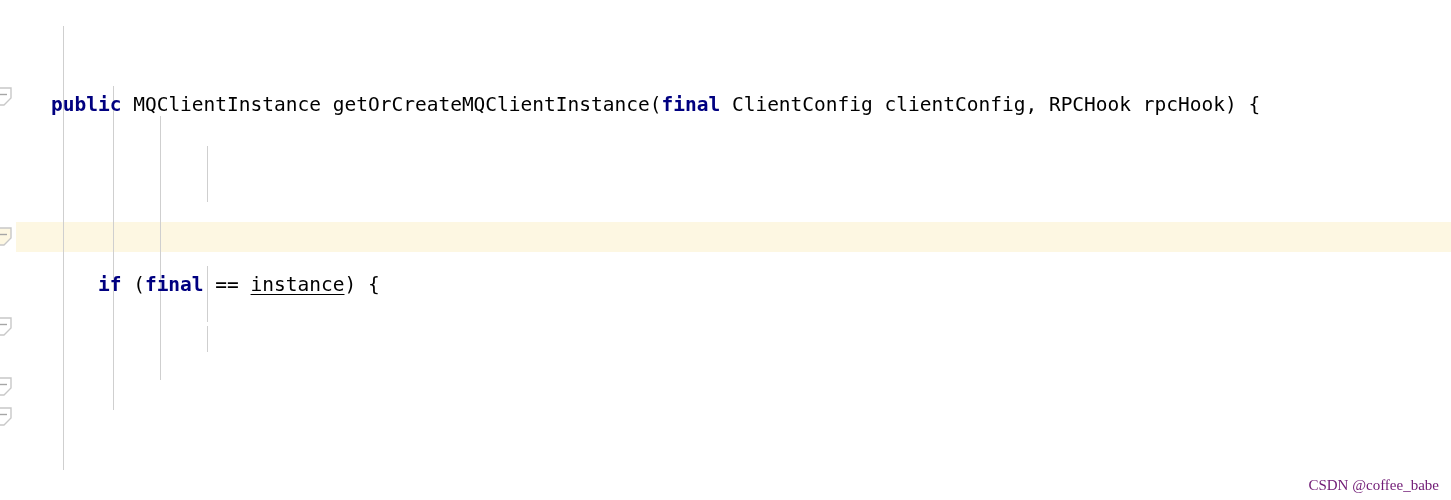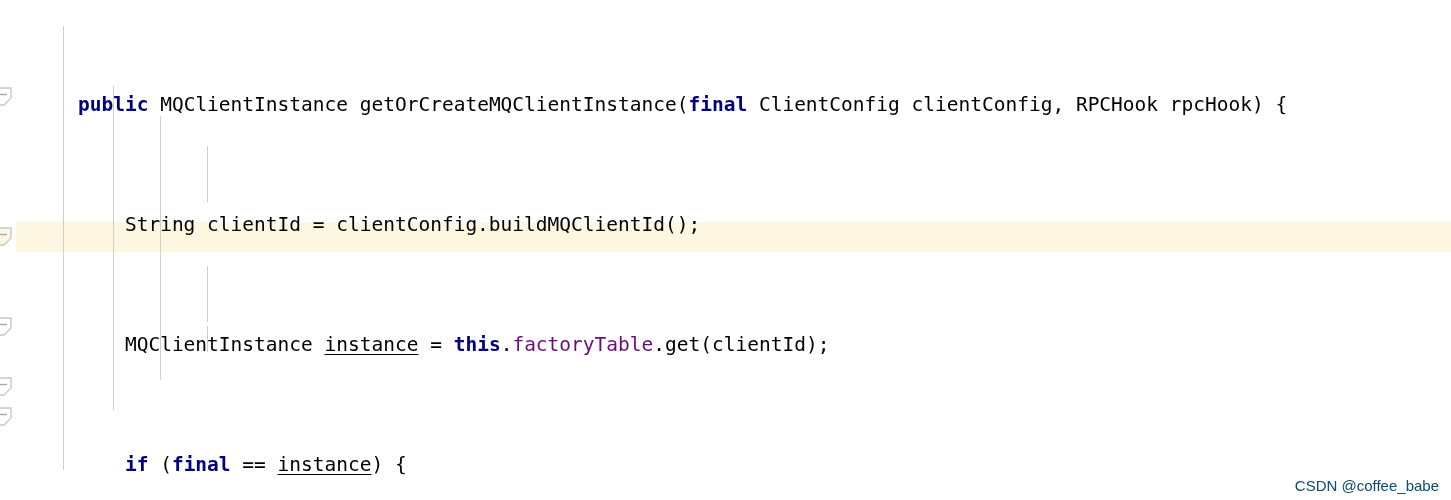--- a/index.html
+++ b/index.html
@@ -70,36 +70,36 @@
     font-family: "DejaVu Sans Mono", "Liberation Mono", monospace;
     font-size: 19.5px;
     line-height: 30px;
     white-space: pre;
     color: #000000;
     letter-spacing: 0px;
   }
   .line {
     height: 30px;
     white-space: pre;
-    padding-left: 31px;
+    padding-left: 4px;
   }
 
   
   .kw        { color: #000080; font-weight: bold; }
   .fld       { color: #660e7a; }
   .plain     { color: #000000; }
   .localvar  { color: #000000; text-decoration: underline; text-underline-offset: 3px; }
 
   
   #watermark {
     position: absolute;
     right: 12px;
     bottom: 6px;
-    color: #0c4a6e;
-    font-family: Liberation Sans, sans-serif;
+    color: #701a75;
+    font-family: Liberation Serif, serif;
     font-size: 15px;
     z-index: 6;
     user-select: none;
   }
 </style>
 </head>
 <body>
 
 <div id="editor">
 
@@ -142,23 +142,21 @@
         <path d="M-6 4 H11 V14 L4 21 H-6 Z" fill="#ffffff" stroke="#c8c8c8" stroke-width="1.4"></path>
         <line x1="-2" y1="10.5" x2="7" y2="10.5" stroke="#a6a6a6" stroke-width="1.4"></line>
       </svg>
     </div>
   </div>
 
   <div id="code">
 
     <div class="line">    <span class="kw">public</span><span class="plain"> MQClientInstance getOrCreateMQClientInstance(</span><span class="kw">final</span><span class="plain"> ClientConfig clientConfig, RPCHook rpcHook) {</span></div>
 
-    <div class="line">        <span class="plain">String clientId = clientConfig.buildMQClientId();</span></div>
 
-    <div class="line">        <span class="plain">MQClientInstance </span><span class="localvar">instance</span><span class="plain"> = </span><span class="kw">this</span><span class="plain">.</span><span class="fld">factoryTable</span><span class="plain">.get(clientId);</span></div>
 
     <div class="line">        <span class="kw">if</span><span class="plain"> (</span><span class="kw">final</span><span class="plain"> == </span><span class="localvar">instance</span><span class="plain">) {</span></div>
 
     
 
     
 
     
 
     

